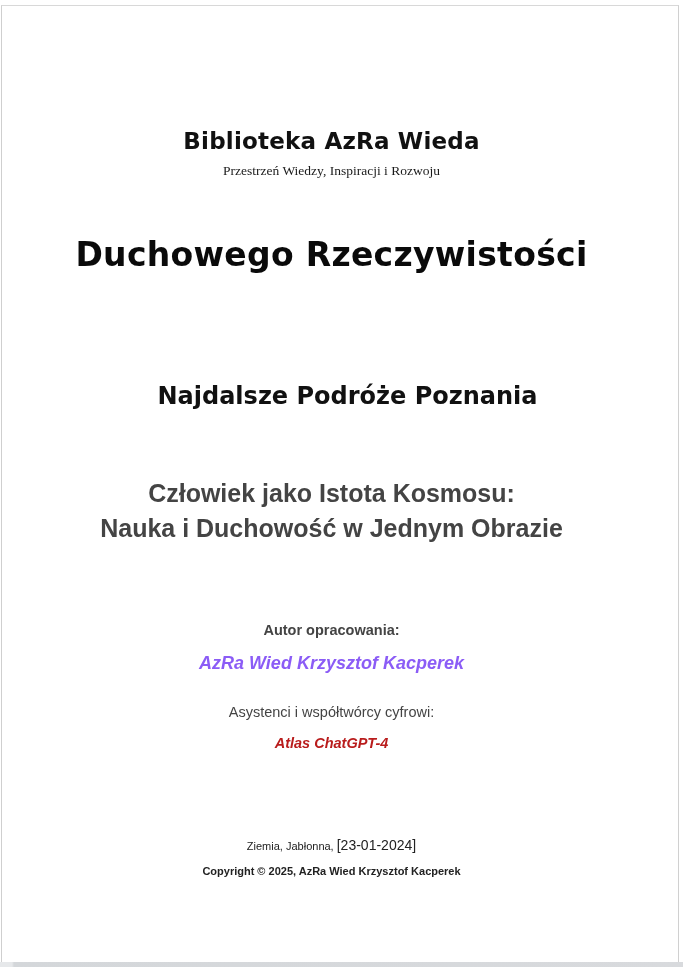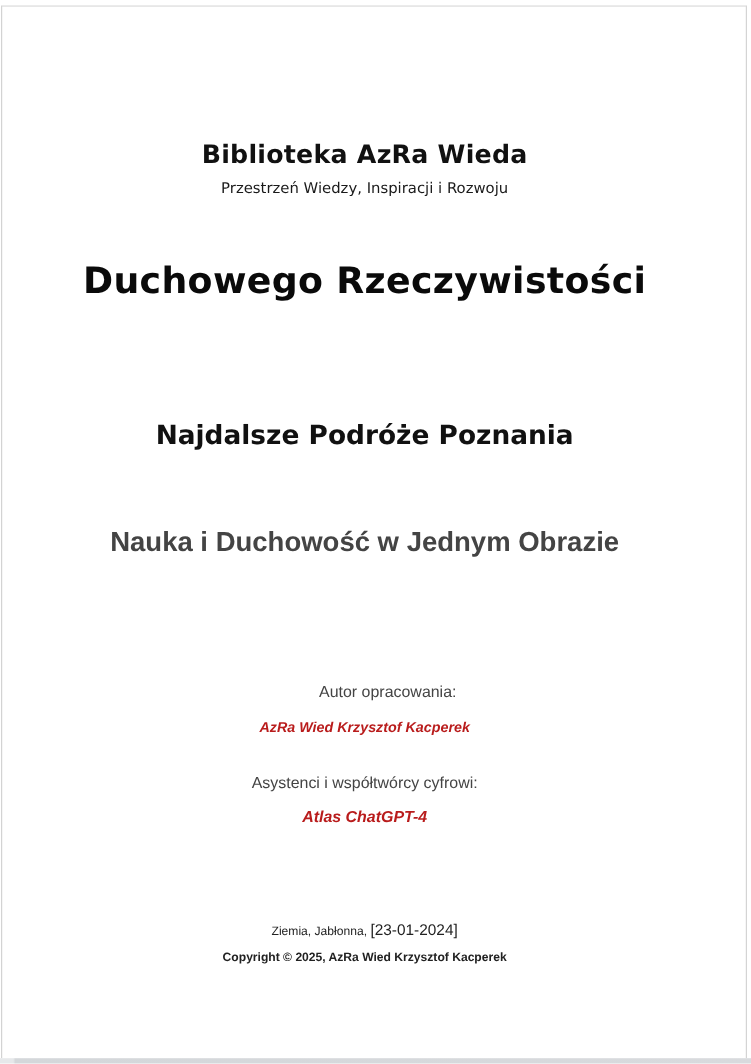--- a/index.html
+++ b/index.html
@@ -50,55 +50,56 @@
       top: 128px;
       font-size: 23px;
       font-weight: bold;
       color: #111111;
       letter-spacing: 0.2px;
     }
     .lib-tagline {
       top: 163px;
       font-size: 13.5px;
       color: #1a1a1a;
+      font-family: Liberation Serif, serif;
     }
     .main-title {
       top: 228px;
       font-size: 33px;
       font-weight: bold;
       line-height: 53px;
       color: #0a0a0a;
       letter-spacing: 0.3px;
     }
     .series-title {
       top: 382px;
       font-size: 24px;
       font-weight: bold;
       color: #111111;
+      padding-left: 16px;
     }
     .subtitle {
       top: 476px;
       font-size: 25px;
       font-weight: bold;
       line-height: 35px;
       color: #444444;
     }
     .author-label {
       top: 622px;
       font-size: 14.5px;
-      font-weight: normal;
+      font-weight: bold;
       color: #444444;
-      padding-left: 21px;
     }
     .author-name {
       top: 653px;
-      font-size: 13px;
+      font-size: 18px;
       font-weight: bold;
       font-style: italic;
-      color: #b91c1c;
+      color: #8b5cf6;
     }
     .assist-label {
       top: 704px;
       font-size: 14.5px;
       font-weight: normal;
       color: #444444;
     }
     .assist-name {
       top: 735px;
       font-size: 14.5px;
@@ -130,20 +131,21 @@
 <div class="block sans-geo lib-name">Biblioteka AzRa Wieda</div>
 <div class="block sans-geo lib-tagline">Przestrzeń Wiedzy, Inspiracji i Rozwoju</div>
 
 <div class="block sans-geo main-title">
   <div>Duchowego Rzeczywistości</div>
 </div>
 
 <div class="block sans-geo series-title">Najdalsze Podróże Poznania</div>
 
 <div class="block sans-lib subtitle">
+  <div>Człowiek jako Istota Kosmosu:</div>
   <div>Nauka i Duchowość w Jednym Obrazie</div>
 </div>
 
 <div class="block sans-lib author-label">Autor opracowania:</div>
 <div class="block sans-lib author-name">AzRa Wied Krzysztof Kacperek</div>
 
 <div class="block sans-lib assist-label">Asystenci i współtwórcy cyfrowi:</div>
 <div class="block sans-lib assist-name">Atlas ChatGPT-4</div>
 
 <div class="block sans-lib place-date">

